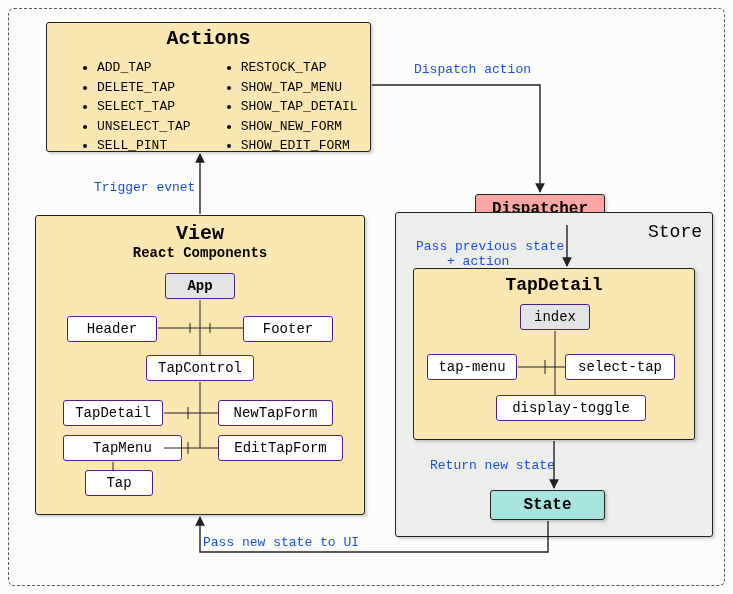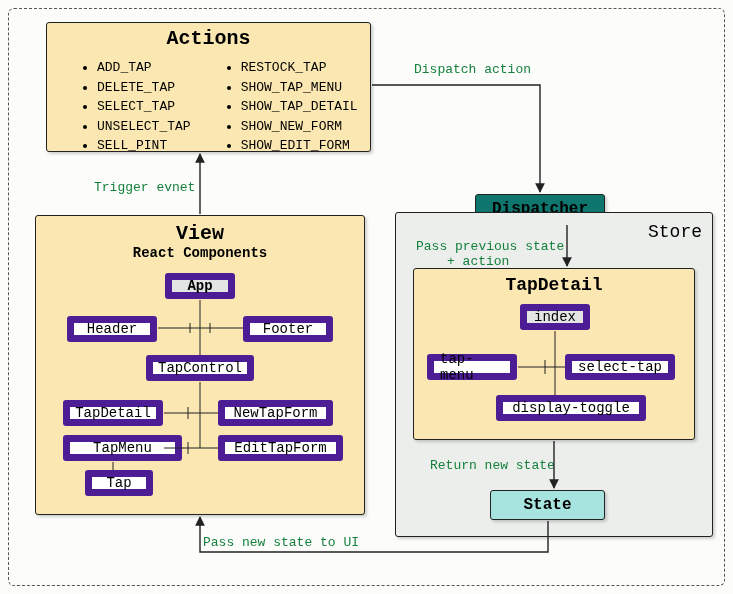--- a/index.html
+++ b/index.html
@@ -34,57 +34,57 @@
   .panel-cream {
     background: #fbe7b1;
   }
   .panel-grey {
     background: #eceeec;
   }
   .panel-teal {
     background: #a8e4df;
   }
   .panel-lgrey {
-    background: #0f766e;
+    background: #fca5a5;
   }
   .title-big {
     font-size: 20px;
     font-weight: bold;
     text-align: center;
   }
   .title-mid {
     font-size: 18px;
     font-weight: bold;
     text-align: center;
   }
   .subtitle {
     font-size: 14px;
     font-weight: bold;
     text-align: center;
   }
   .node {
     position: absolute;
     background: #fff;
-    border: 7px solid #4c1d95;
+    border: 1px solid #4c1d95;
     border-radius: 3px;
     font-size: 14px;
     display: flex;
     align-items: center;
     justify-content: center;
     padding: 4px 6px;
     box-sizing: border-box;
   }
   .node-grey {
     background: #e3e4e4;
     font-weight: bold;
   }
   .edge-label {
     position: absolute;
     font-size: 13px;
-    color: #15803d;
+    color: #1d4ed8;
     font-family: "Courier New", Courier, monospace;
     white-space: nowrap;
   }
   ul.actions {
     margin: 0;
     padding: 0 0 0 20px;
     font-size: 13px;
   }
   ul.actions li {
     line-height: 1.5;

